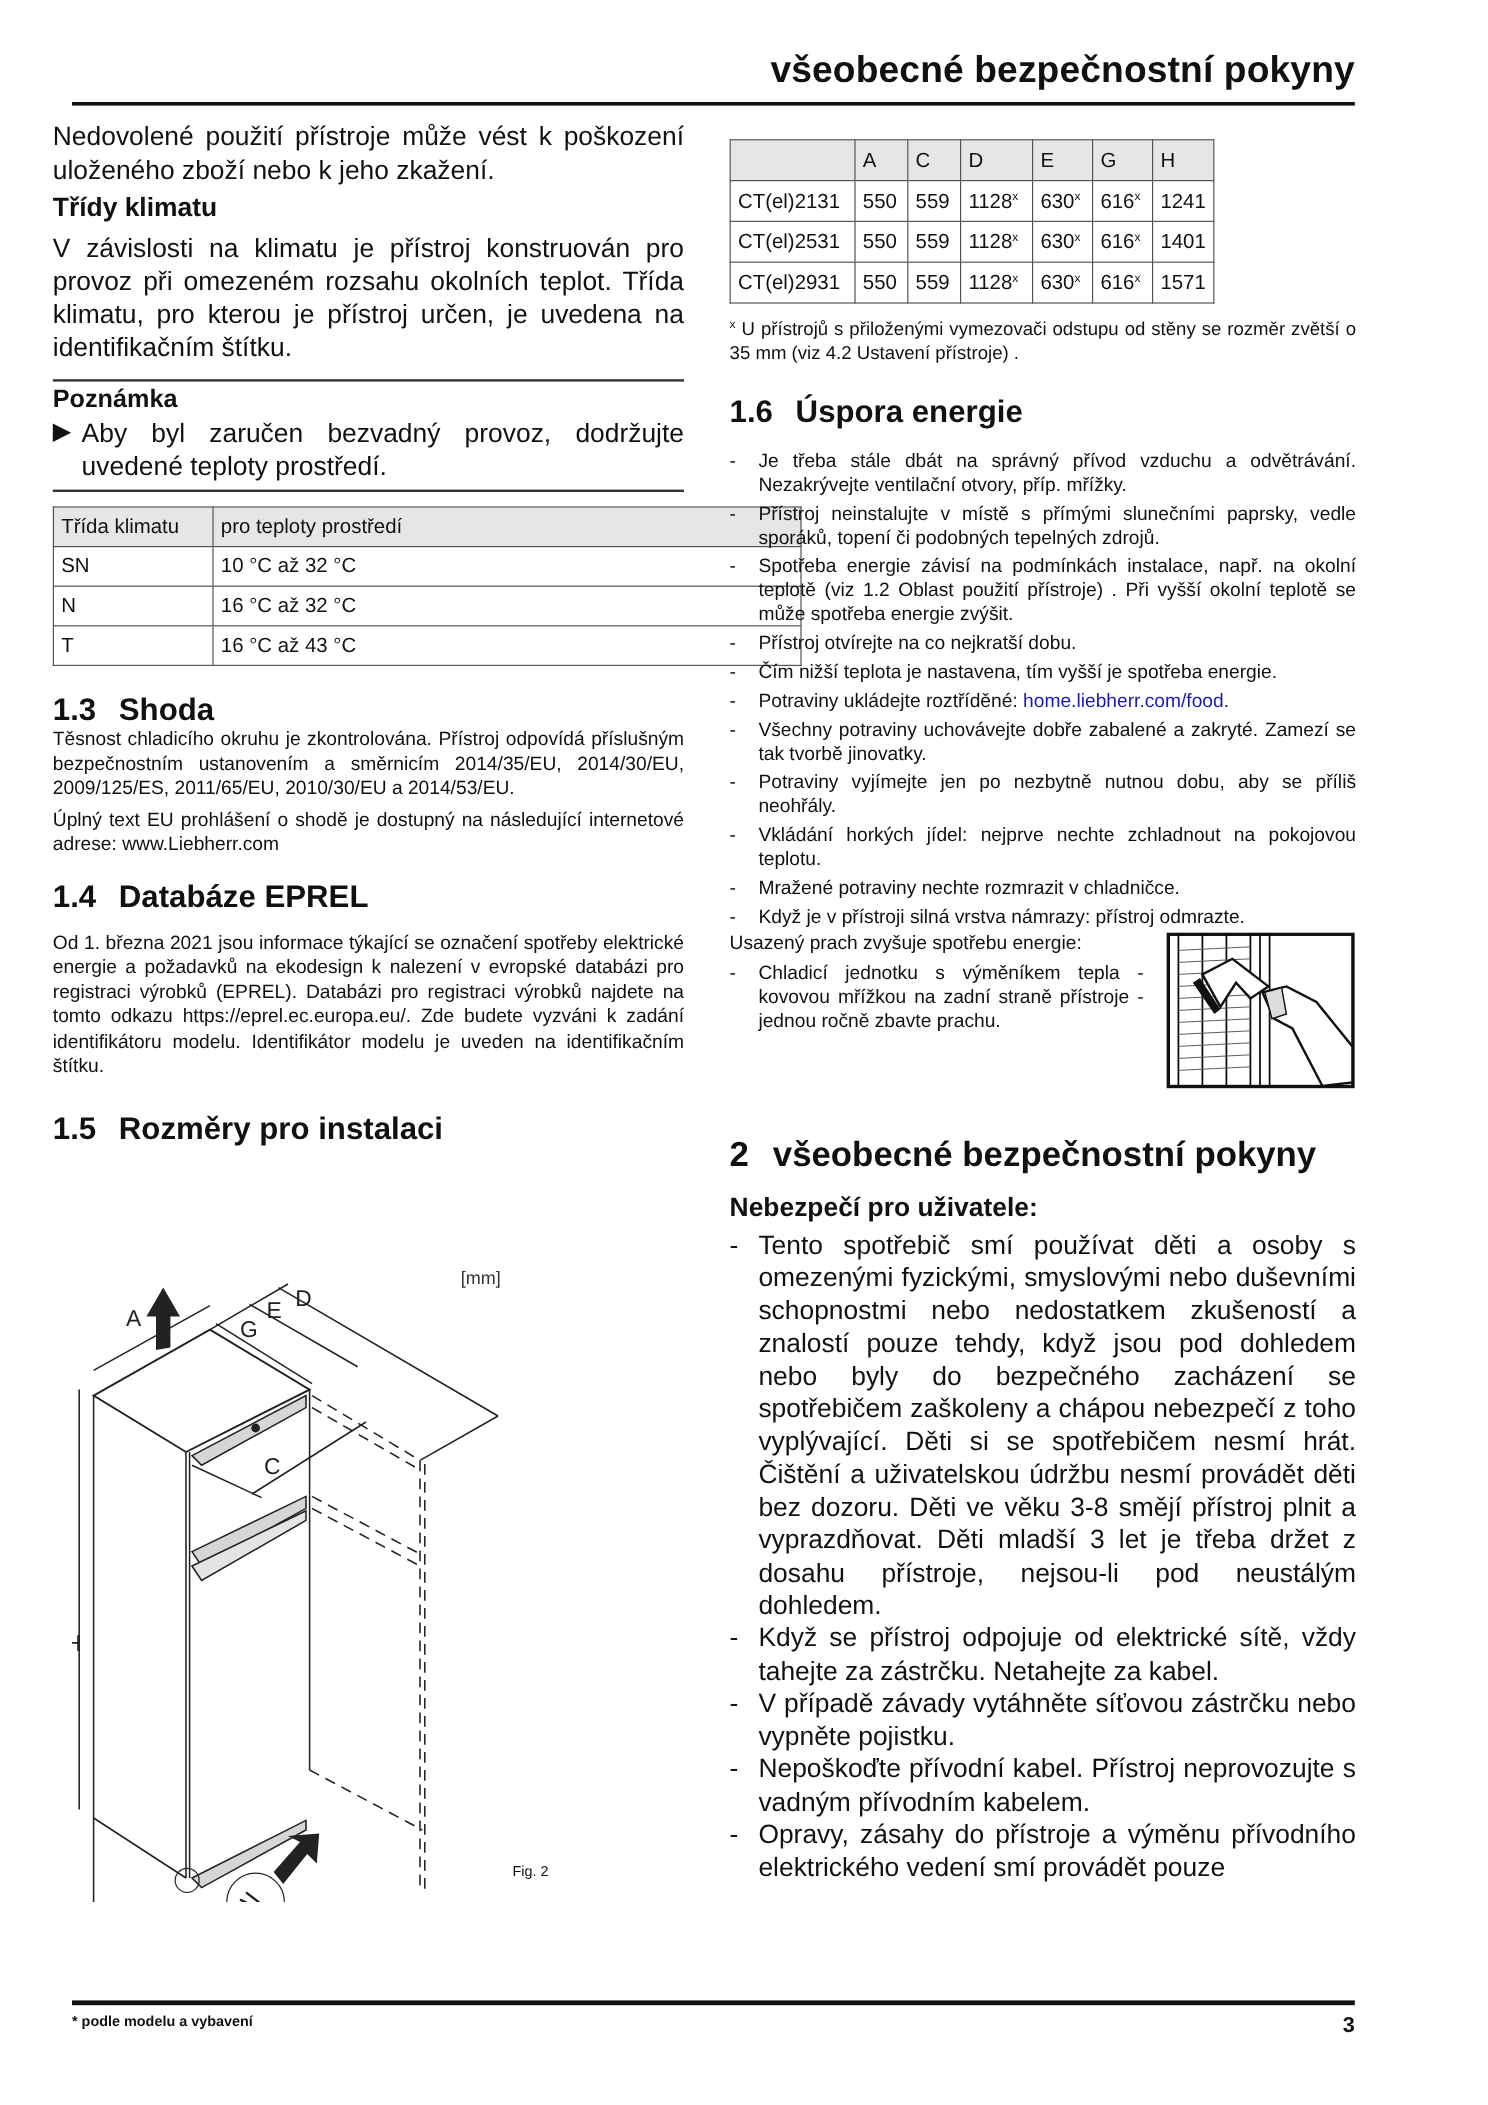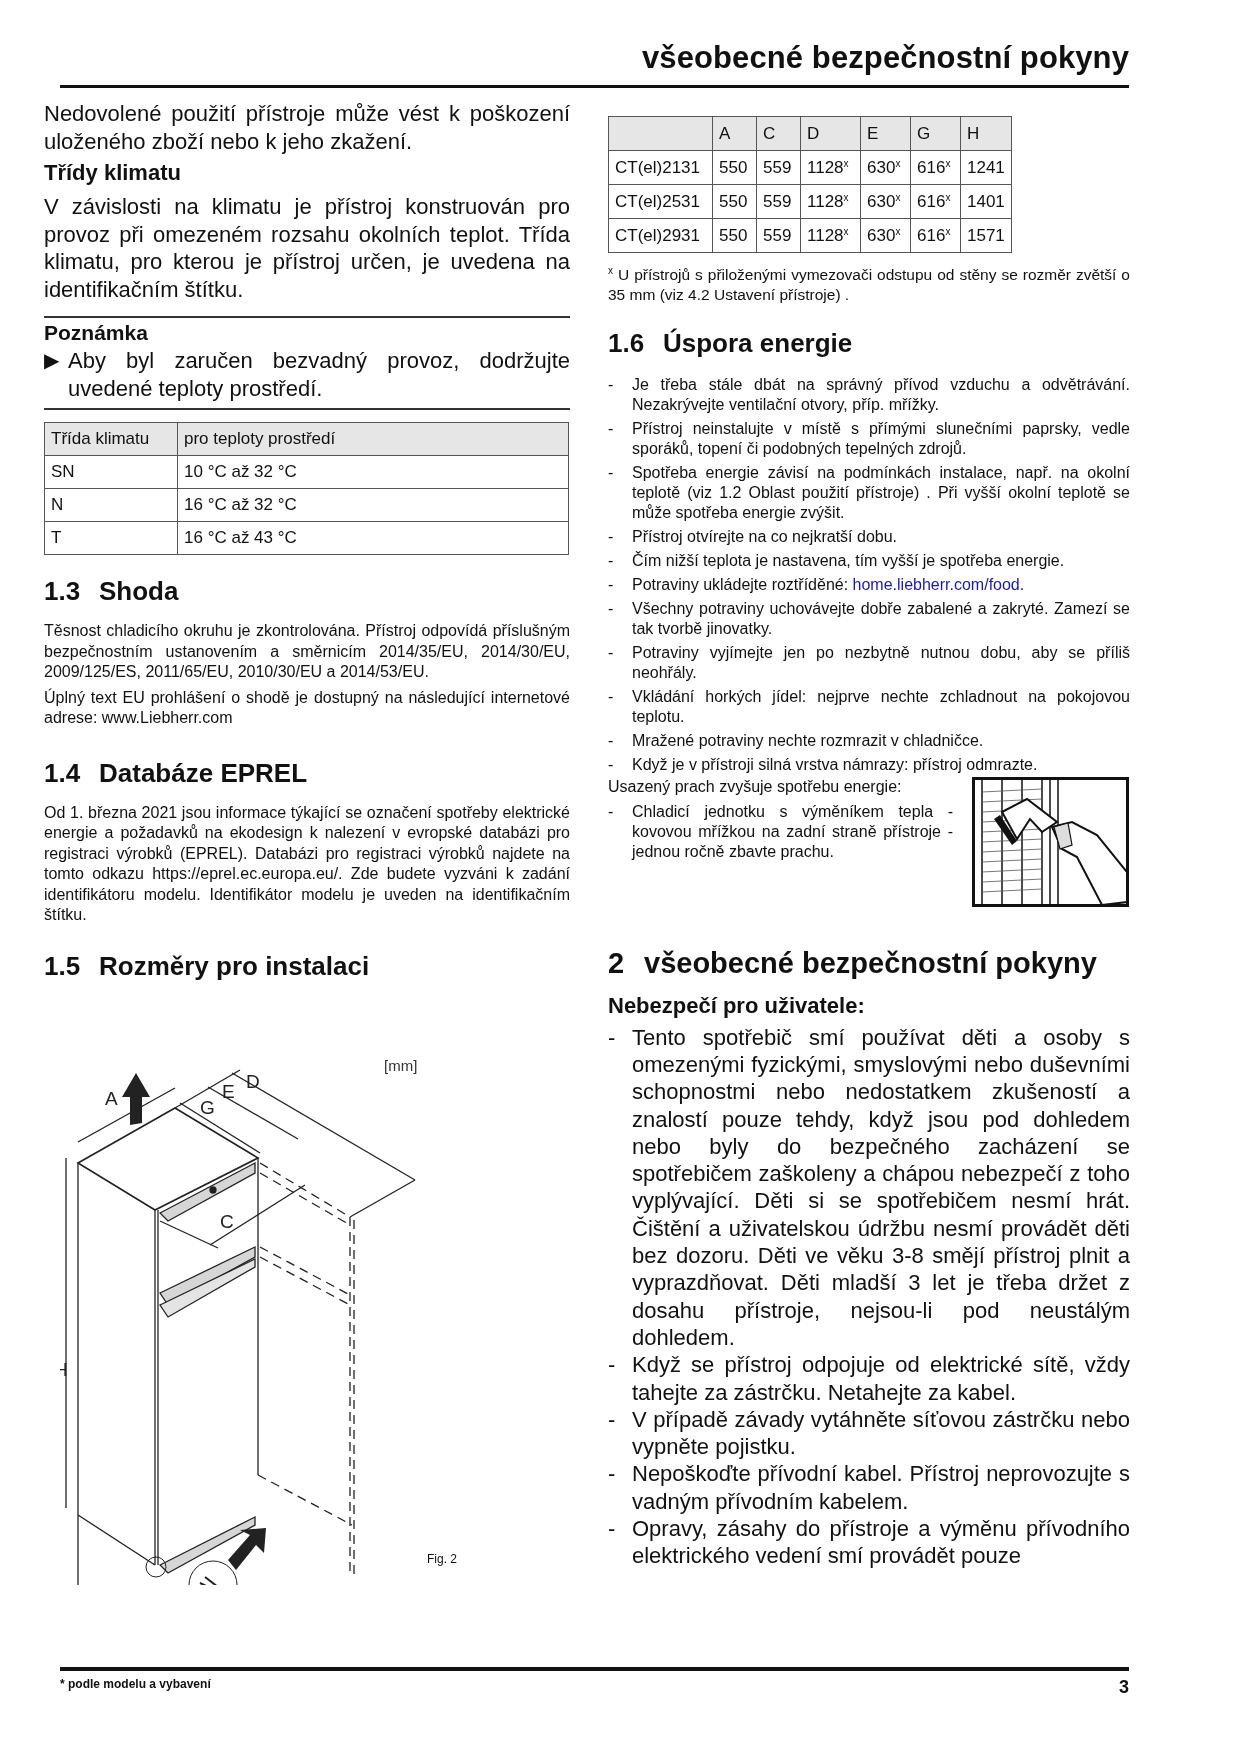--- a/index.html
+++ b/index.html
@@ -20,21 +20,21 @@
   .subhead { font-weight: bold; font-size: 22px; line-height: 28px; }
   .h2 { font-weight: bold; font-size: 26px; line-height: 32px; }
   .h2 .num { display: inline-block; width: 55px; }
 
   .hr { height: 2px; background: #333; }
 
   .note-row { display: flex; font-size: 22px; line-height: 27.5px; }
   .note-row .tri { width: 24px; flex: 0 0 24px; font-size: 20px; line-height: 27px; }
   .note-row .txt { flex: 1; text-align: justify; }
 
-  table.climate { border-collapse: collapse; width: 525px; font-size: 17px; }
+  table.climate { border-collapse: collapse; width: 624px; font-size: 17px; }
   table.climate td, table.climate th { border: 1px solid #555; height: 33px; padding: 0 6px; text-align: left; font-weight: normal; }
   table.climate th { background: #e6e6e6; }
   table.climate td:first-child, table.climate th:first-child { width: 133px; }
 
   table.dims { border-collapse: collapse; font-size: 17px; }
   table.dims td, table.dims th { border: 1px solid #555; height: 34px; padding: 0 6px; text-align: left; font-weight: normal; white-space: nowrap; }
   table.dims th { background: #e6e6e6; }
   table.dims sup { font-size: 10px; vertical-align: 6px; }
 
   .dash-list { list-style: none; }
@@ -93,24 +93,24 @@
     <tr>
       <td>T</td>
       <td>16 °C až 43 °C</td>
     </tr>
   </tbody>
     </table>
 
   <div class="h2" style="margin-top:20px;">
     <span class="num">1.3</span><span>Shoda</span>
   </div>
-  <p class="p-sm just" style="margin-top:14px;">Těsnost chladicího okruhu je zkontrolována. Přístroj odpovídá příslušným bezpečnostním ustanovením a směrnicím 2014/35/EU, 2014/30/EU, 2009/125/ES, 2011/65/EU, 2010/30/EU a 2014/53/EU.</p>
+  <p class="p-sm just" style="">Těsnost chladicího okruhu je zkontrolována. Přístroj odpovídá příslušným bezpečnostním ustanovením a směrnicím 2014/35/EU, 2014/30/EU, 2009/125/ES, 2011/65/EU, 2010/30/EU a 2014/53/EU.</p>
   <p class="p-sm just" style="margin-top:5px;">Úplný text EU prohlášení o shodě je dostupný na následující internetové adrese: www.Liebherr.com</p>
 
-  <div class="h2" style="margin-top:28px;">
+  <div class="h2" style="margin-top:16px;">
     <span class="num">1.4</span><span>Databáze EPREL</span>
   </div>
   <p class="p-sm just" style="margin-top:14px;">Od 1. března 2021 jsou informace týkající se označení spotřeby elektrické energie a požadavků na ekodesign k nalezení v evropské databázi pro registraci výrobků (EPREL). Databázi pro registraci výrobků najdete na tomto odkazu https://eprel.ec.europa.eu/. Zde budete vyzváni k zadání identifikátoru modelu. Identifikátor modelu je uveden na identifikačním štítku.</p>
 
   <div class="h2" style="margin-top:24px;">
     <span class="num">1.5</span><span>Rozměry pro instalaci</span>
   </div>
 </div>
 
 <div class="mm-label">[mm]</div>

